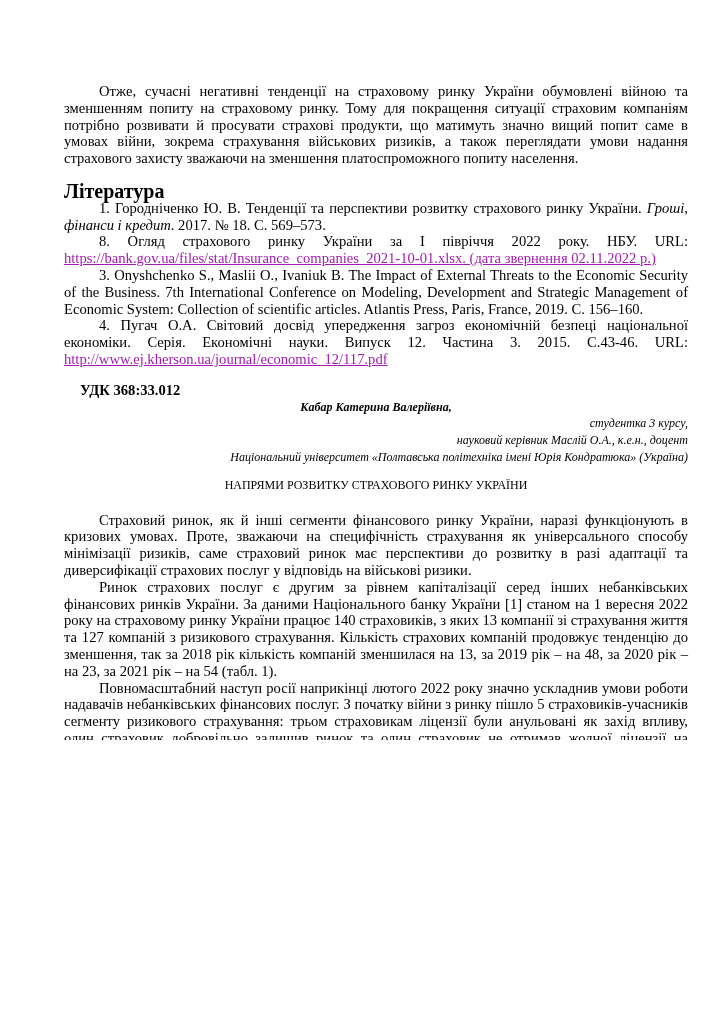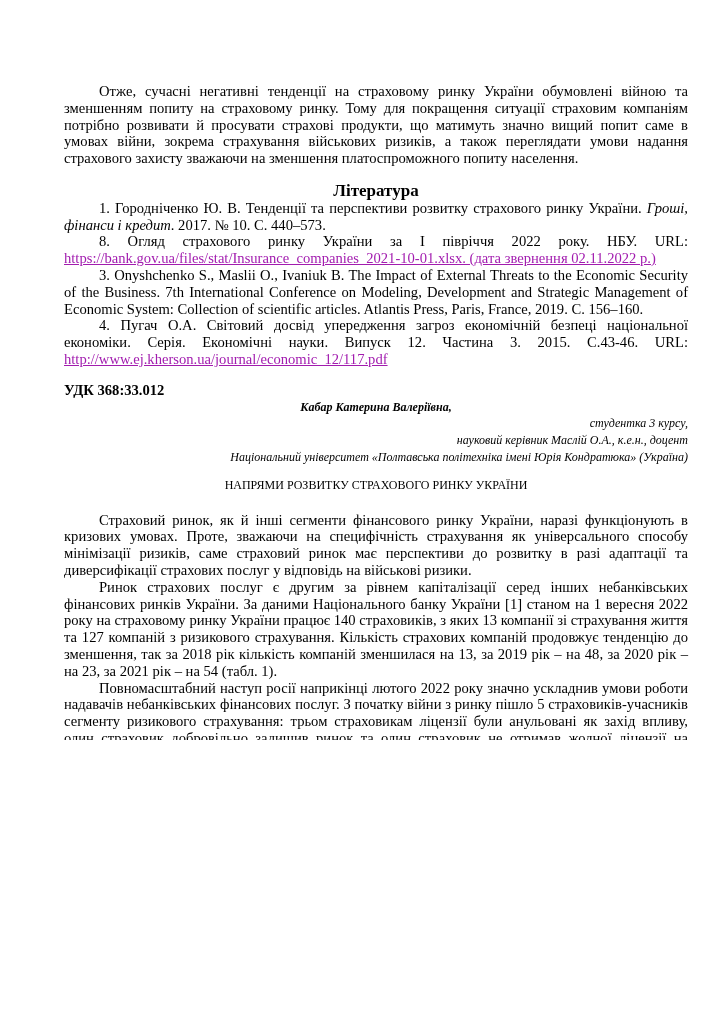--- a/index.html
+++ b/index.html
@@ -21,27 +21,26 @@
   }
   .para {
     margin: 0;
     text-align: justify;
     text-indent: 35px;
     font-size: 14.6px;
     line-height: 16.8px;
   }
   .lit-heading {
     margin: 16px 0 0 0;
-    text-align: center;
     font-weight: bold;
-    font-size: 17px;
+    font-size: 20px;
     line-height: 16.8px;
   }
   .udk {
-    margin: 14px 0 0 0;
+    margin: 14px 0 0 16px;
     font-weight: bold;
     text-indent: 0;
     text-align: left;
   }
   .center-line {
     margin: 0;
     text-align: center;
     text-indent: 0;
     font-size: 12px;
     line-height: 16.8px;
@@ -64,21 +63,21 @@
 <body>
 
 <div class="page">
   <div class="content">
 
     <p class="para">Отже, сучасні негативні тенденції на страховому ринку України обумовлені війною та зменшенням попиту на страховому ринку. Тому для покращення ситуації страховим компаніям потрібно розвивати й просувати страхові продукти, що матимуть значно вищий попит саме в умовах війни, зокрема страхування військових ризиків, а також переглядати умови надання страхового захисту зважаючи на зменшення платоспроможного попиту населення.</p>
 
     <p class="lit-heading">Література</p>
 
     <div>
-        <p class="para"><span>1. Городніченко Ю. В. Тенденції та перспективи розвитку страхового ринку України. </span><span class="italic">Гроші, фінанси і кредит</span><span>. 2017. № 10. С. 440–573.</span></p>
+        <p class="para"><span>1. Городніченко Ю. В. Тенденції та перспективи розвитку страхового ринку України. </span><span class="italic">Гроші, фінанси і кредит</span><span>. 2017. № 18. С. 569–573.</span></p>
         <p class="para"><span>8. Огляд страхового ринку України за І півріччя 2022 року. НБУ. URL: </span><span class="link">https://bank.gov.ua/files/stat/Insurance_companies_2021-10-01.xlsx. (дата звернення 02.11.2022 р.)</span></p>
         <p class="para"><span>3. Onyshchenko S., Maslii O., Ivaniuk B. The Impact of External Threats to the Economic Security of the Business. 7th International Conference on Modeling, Development and Strategic Management of Economic System: Collection of scientific articles. Atlantis Press, Paris, France, 2019. С. 156–160.</span></p>
         <p class="para"><span>4. Пугач О.А. Світовий досвід упередження загроз економічній безпеці національної економіки. Серія. Економічні науки. Випуск 12. Частина 3. 2015. С.43-46. URL: </span><span class="link">http://www.ej.kherson.ua/journal/economic_12/117.pdf</span></p>
       </div>
 
     <p class="para udk">УДК 368:33.012</p>
 
     <p class="center-line bold-italic">Кабар Катерина Валеріївна,</p>
     <p class="center-line italic">студентка 3 курсу,</p>
     <p class="center-line italic">науковий керівник Маслій О.А., к.е.н., доцент</p>

